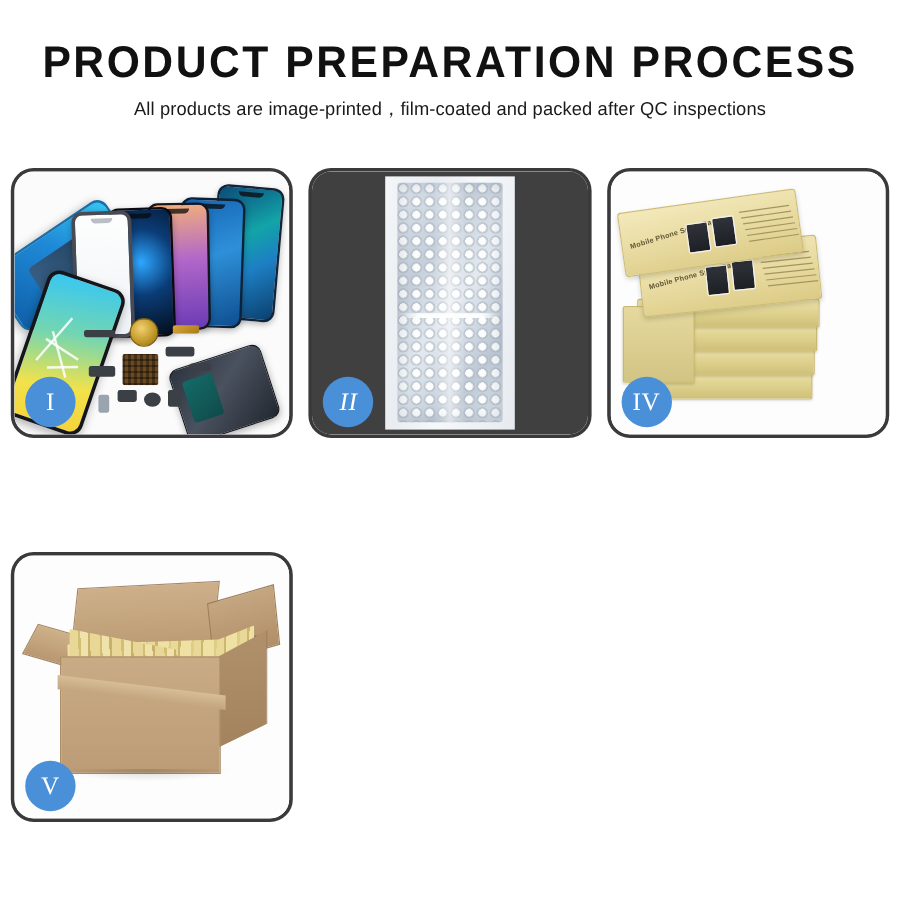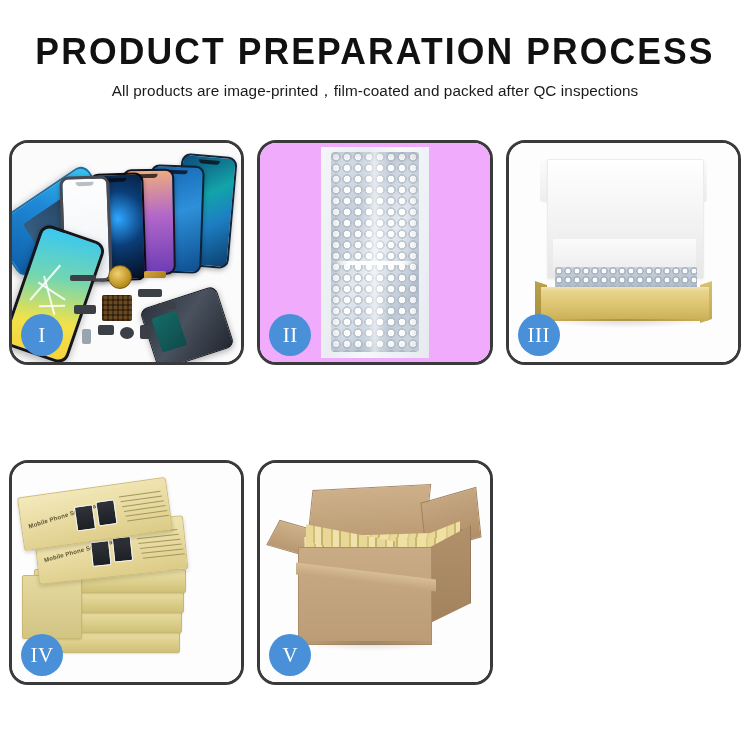--- a/index.html
+++ b/index.html
@@ -217,21 +217,21 @@
   }
   .coil {
     position:absolute;
     width: 22px; height: 22px;
     border-radius:50%;
     background: radial-gradient(circle at 40% 35%, #f0d070 0%, #c49a2a 55%, #8a6a10 100%);
     border: 1px solid #7a5c10;
   }
 
   
-  .bw-bg { position:absolute; inset:0; background:#f0abfc; }
+  .bw-bg { position:absolute; inset:0; background:#404040;font-style:italic; }
   .bw-sleeve {
     position:absolute;
     left: 50%; top: 4px; transform: translateX(-50%);
     width: 108px; height: 211px;
     background: linear-gradient(100deg,#f4f6f8 0%, #e9edf1 30%, #f6f8fa 55%, #e6eaef 100%);
   }
   .bw-wrap {
     position: absolute;
     left: 50%; top: 9px; transform: translateX(-50%);
     width: 88px; height: 200px;
@@ -538,35 +538,20 @@
       <div class="stage bw-bg">
         <div class="bw-sleeve"></div>
         <div class="bw-wrap">
           <div class="bw-gloss"></div>
         </div>
         <div class="bw-seam"></div>
         <div class="badge">II</div>
       </div>
     </div>
 
-    <div class="panel">
-      <div class="stage b3-bg">
-        <div class="b3-lid-l"></div>
-        <div class="b3-lid-r"></div>
-        <div class="b3-lid-back"></div>
-        <div class="b3-inner-foam"></div>
-        <div class="b3-contents"></div>
-        <div class="b3-tray-side-l"></div>
-        <div class="b3-tray-side-r"></div>
-        <div class="b3-tray-lip"></div>
-        <div class="b3-tray-front"></div>
-        <div class="b3-shadow"></div>
-        <div class="badge">III</div>
-      </div>
-    </div>
 
     <div class="panel">
       <div class="stage b4-bg">
 
         <div class="stackbox" style="left:16px; top:166px;"></div>
         <div class="stackbox" style="left:18px; top:146px;"></div>
         <div class="stackbox" style="left:20px; top:126px;"></div>
         <div class="stackbox" style="left:22px; top:106px;"></div>
         <div class="stackbox" style="left:10px; top:112px; width:58px; height:62px; background:linear-gradient(180deg,#e6d99f,#d2c483);"></div>
 

